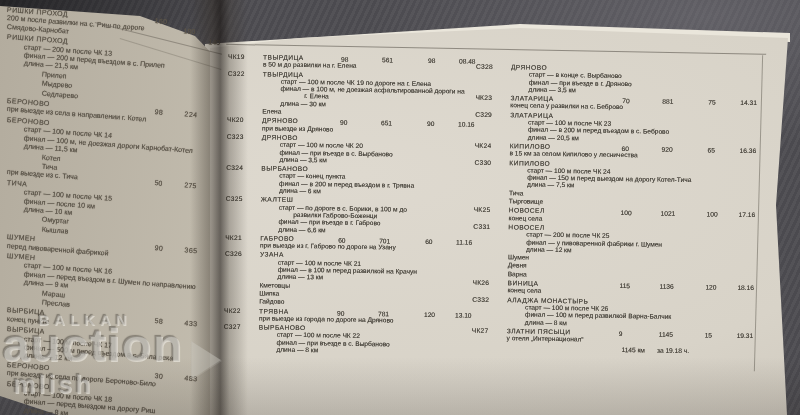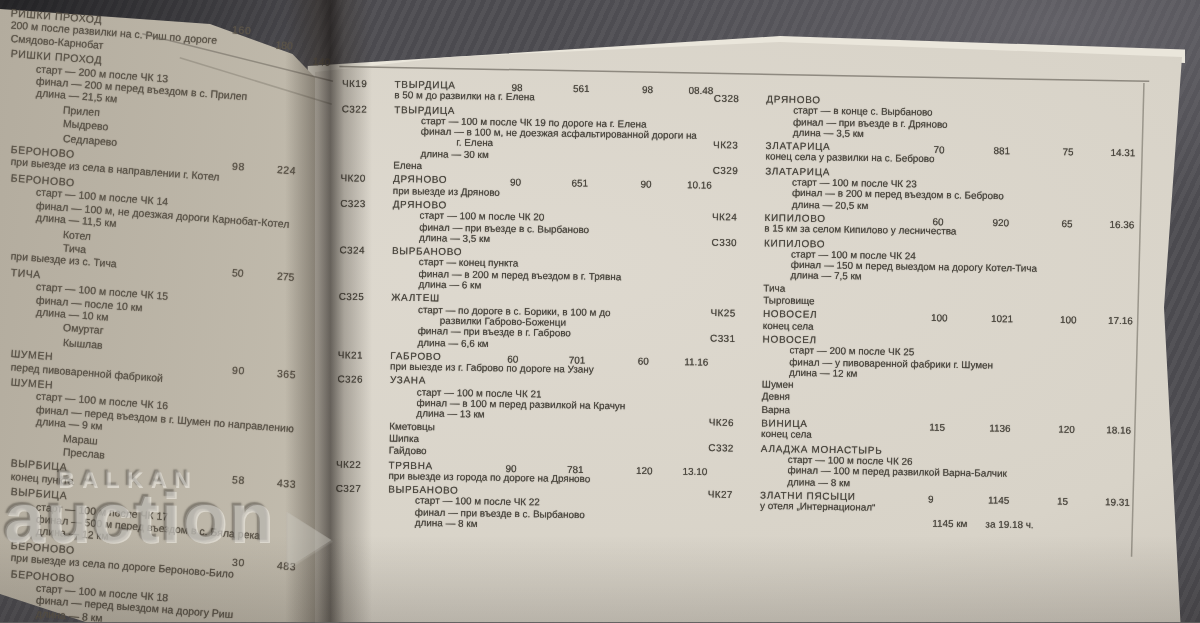--- a/index.html
+++ b/index.html
@@ -229,15 +229,16 @@
           <span>за 19.18 ч.</span>
         </div>
       </div>
   </div>
 
   <div class="gutter"></div>
 
   <div class="wm wm-small">BALKAN</div>
   <div class="wm wm-main">auction</div>
   <div class="wm-play"></div>
+  <div class="wm wm-sub">mlish</div>
 
   <div class="vignette"></div>
 </div>
 
 </body></html>

